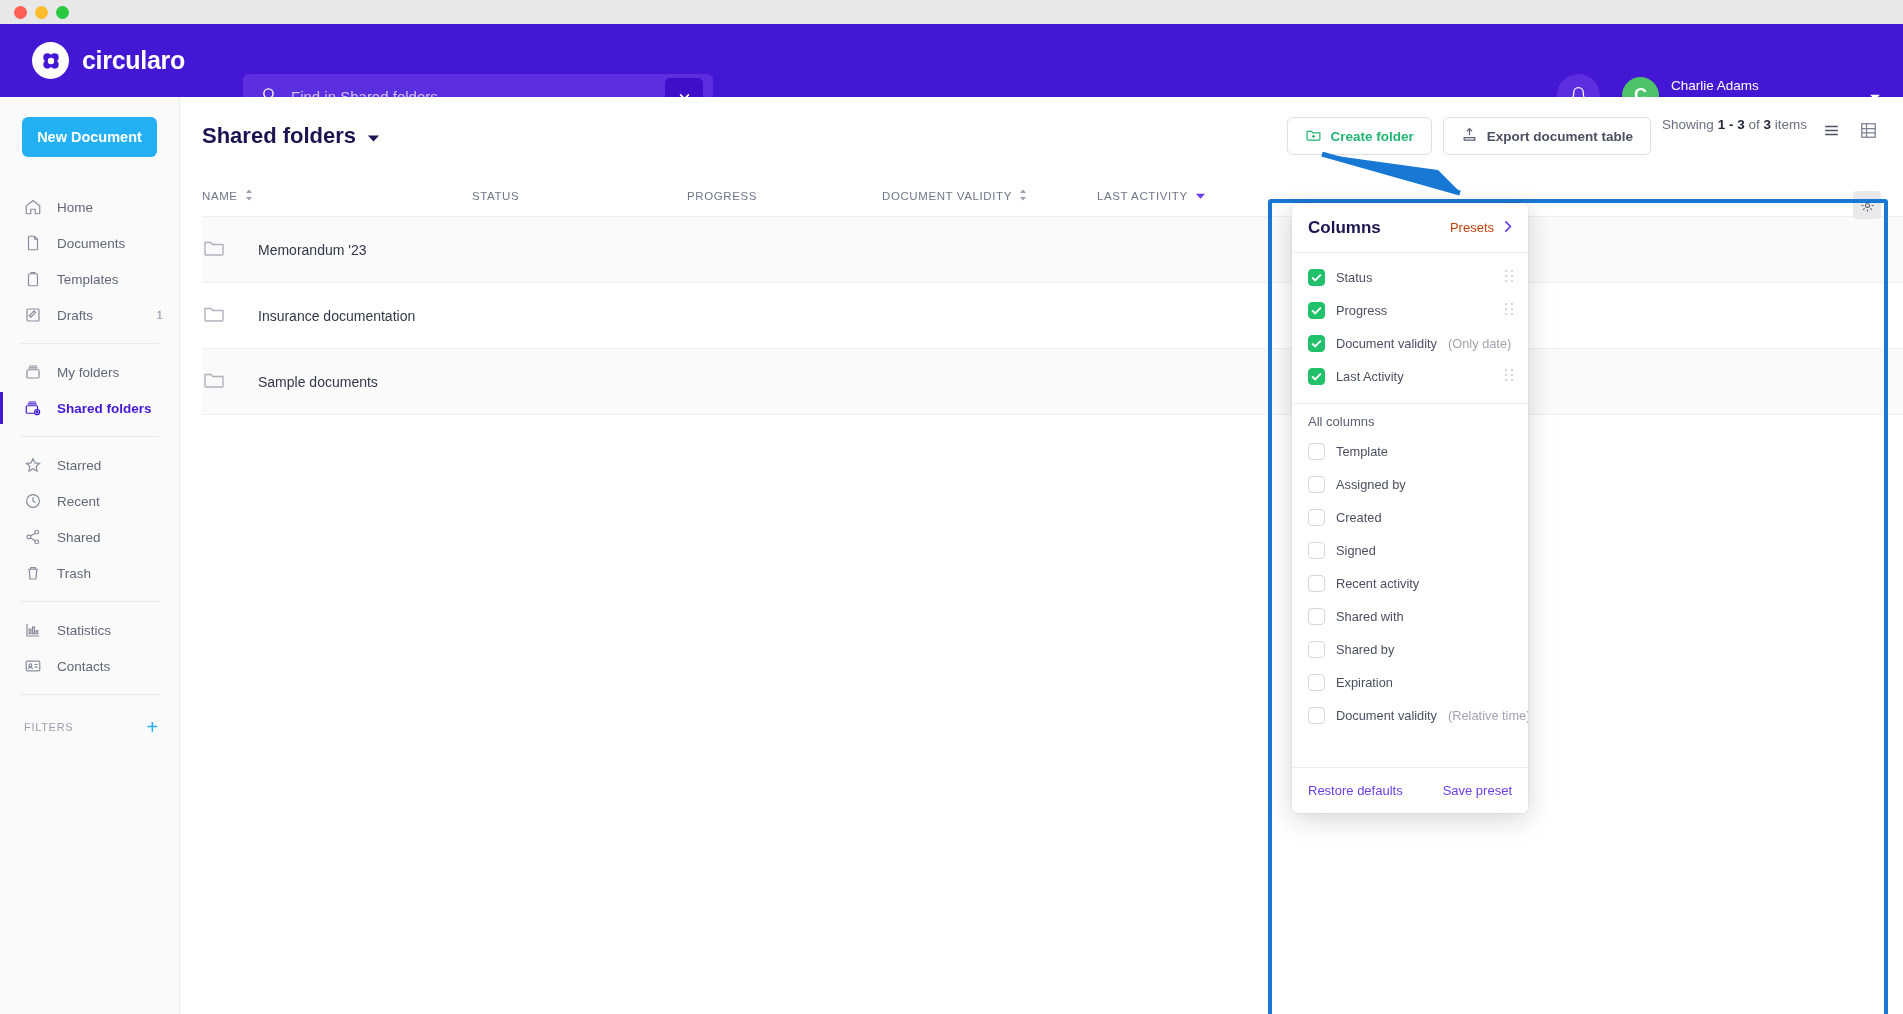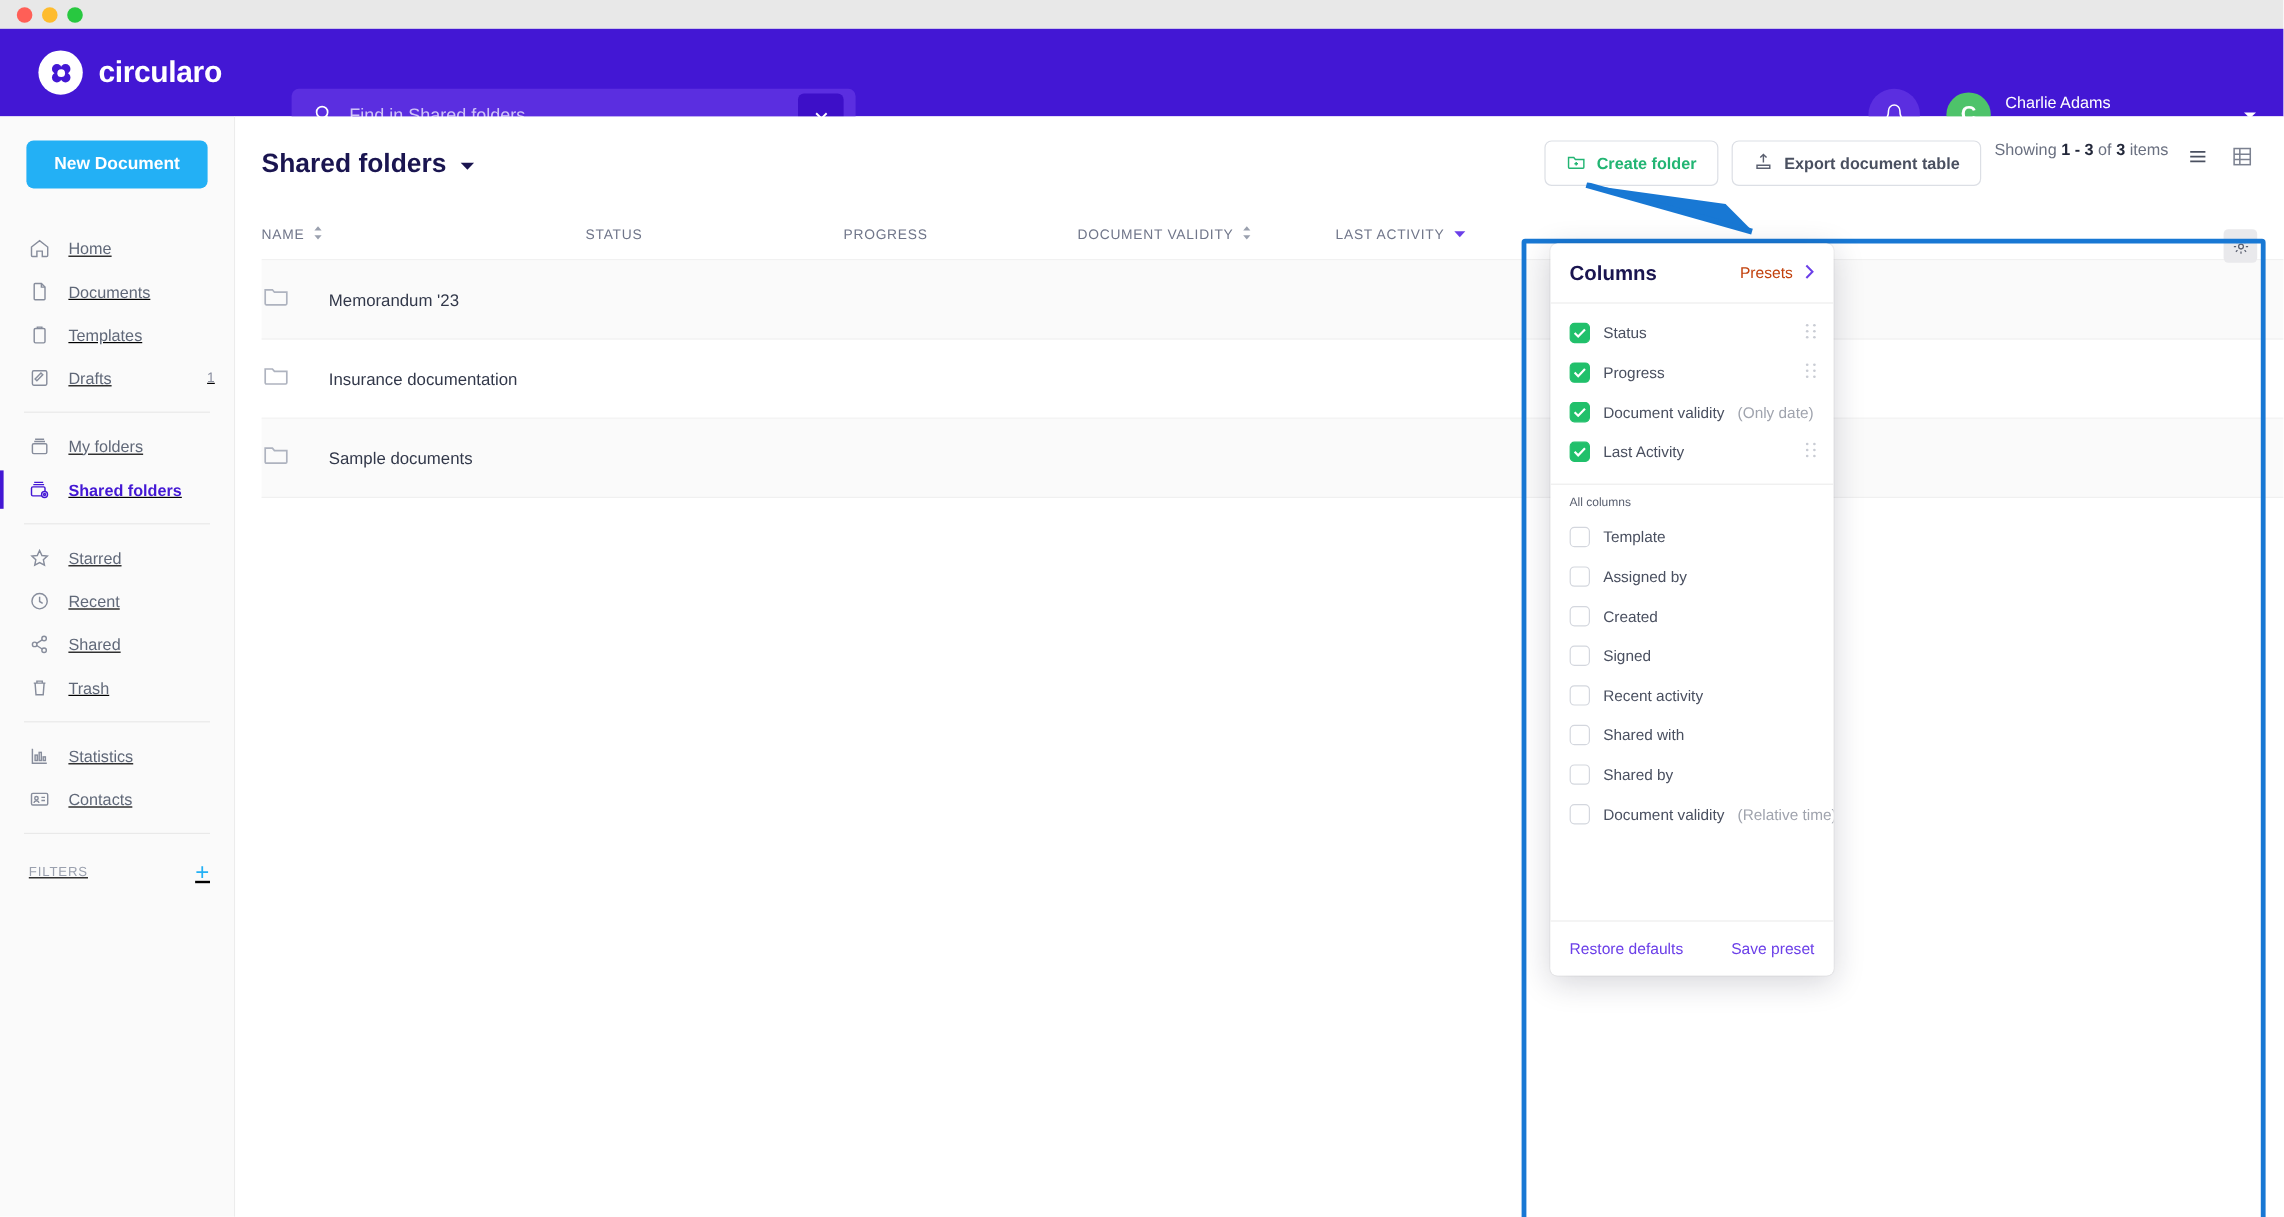--- a/index.html
+++ b/index.html
@@ -62,22 +62,22 @@
   }
   .user-name { color: #ffffff; font-size: 13.5px; line-height: 1.45; }
   .user-mail { color: #e2dbfb; font-size: 13.5px; line-height: 1.45; }
   .user-chevron { margin-left: 8px; }
 
   
   .body { display: flex; height: calc(1014px - 24px - 73px); }
 
   
   .sidebar {
-    width: 196px; background: #fafafa; border-right: 1px solid #ececec;
-    flex: none; padding-top: 20px; position: relative; text-decoration: underline;
+    width: 180px; background: #fafafa; border-right: 1px solid #ececec;
+    flex: none; padding-top: 20px; position: relative;
   }
   .new-doc {
     margin: 0 22px 26px 22px; height: 40px; background: #23b0f5; color: #fff;
     border: 0; border-radius: 6px; font-size: 14.5px; font-weight: 700;
     font-family: inherit; cursor: pointer; width: calc(100% - 44px);
   }
   .nav-group { padding: 6px 0; }
   .nav-sep { height: 1px; background: #e9e9e9; margin: 4px 20px; }
   .nav-item {
     height: 36px; display: flex; align-items: center; gap: 15px;
@@ -186,21 +186,21 @@
   }
   .cbox {
     width: 17px; height: 17px; border-radius: 4px; border: 1px solid #d4d7de;
     background: #fff; flex: none; display: flex; align-items: center; justify-content: center;
   }
   .cbox.checked { background: #21c06b; border-color: #21c06b; }
   .clabel { color: #4a5060; font-size: 12.8px; white-space: nowrap; }
   .chint { color: #a0a4ae; }
   .drag-ic { margin-left: auto; color: #c9ccd4; flex: none; letter-spacing: 1px; }
   .pop-div { height: 1px; background: #ededed; margin: 6px 0; }
-  .all-cols { padding: 4px 16px 6px 16px; font-size: 10px; color: #5a6070; }
+  .all-cols { padding: 4px 16px 6px 16px; font-size: 13px; color: #5a6070; }
   .pop-foot {
     height: 46px; border-top: 1px solid #ededed; display: flex; align-items: center;
     padding: 0 16px; flex: none; background: #fff;
   }
   .pop-foot a {
     color: #6b3fe8; font-size: 13px; cursor: pointer; text-decoration: none;
   }
   .pop-foot .right { margin-left: auto; }
 
   .arrow-anno { position: absolute; left: 1320px; top: 152px; pointer-events: none; }
@@ -661,20 +661,24 @@
       <div class="crow">
         <span class="cbox"></span>
         <span class="clabel">Shared with</span>
       </div>
       <div class="crow">
         <span class="cbox"></span>
         <span class="clabel">Shared by</span>
       </div>
       <div class="crow">
         <span class="cbox"></span>
+        <span class="clabel">Expiration</span>
+      </div>
+      <div class="crow">
+        <span class="cbox"></span>
         <span class="clabel">Document validity</span>
         <span class="clabel chint">(Relative time)</span>
 
       </div>
       <div class="crow">
         
         
         
         
       </div>

